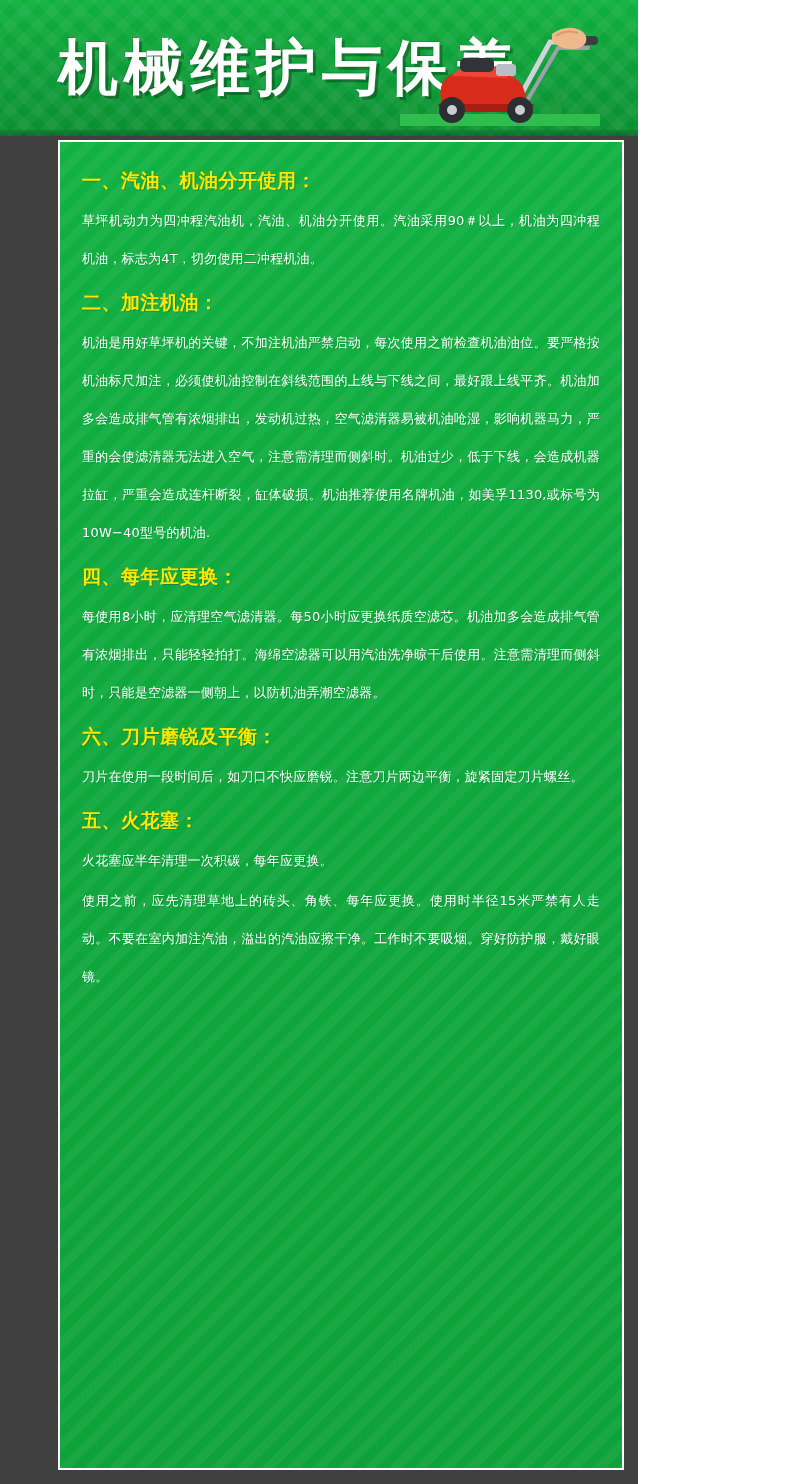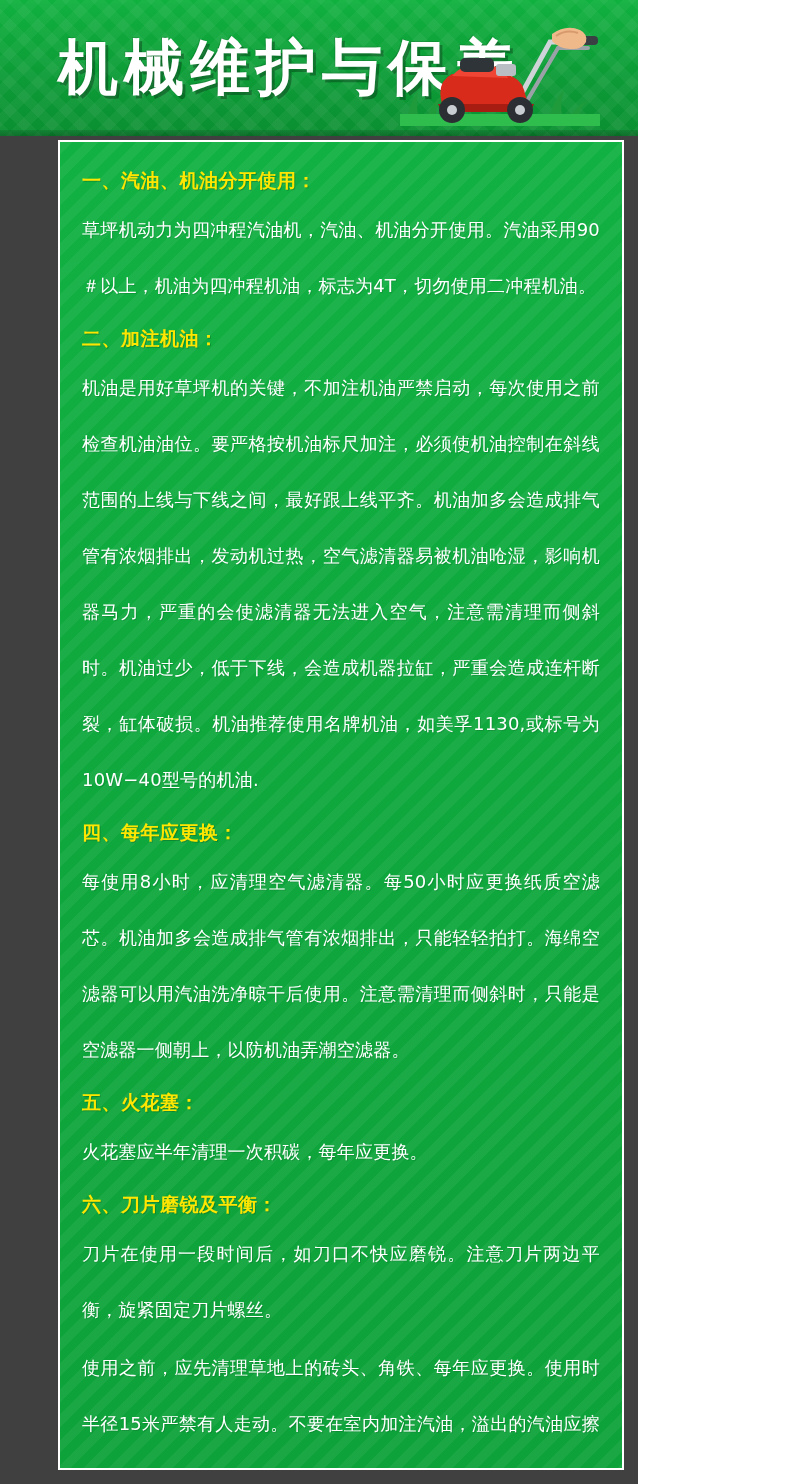--- a/index.html
+++ b/index.html
@@ -73,22 +73,22 @@
   .section-title {
     color: #ffe600;
     font-size: 19px;
     font-weight: bold;
     line-height: 44px;
     letter-spacing: 0.5px;
     text-shadow: 1px 1px 0 rgba(0,0,0,0.18);
   }
   .section-body {
     color: #ffffff;
-    font-size: 18px;
-    line-height: 56px;
+    font-size: 13px;
+    line-height: 38px;
     text-align: justify;
     letter-spacing: 0.2px;
     text-shadow: 1px 1px 0 rgba(0,0,0,0.12);
   }
 </style>
 </head>
 <body>
 
 <div class="poster">
 
@@ -137,27 +137,27 @@
       <div class="section-body">机油是用好草坪机的关键，不加注机油严禁启动，每次使用之前检查机油油位。要严格按机油标尺加注，必须使机油控制在斜线范围的上线与下线之间，最好跟上线平齐。机油加多会造成排气管有浓烟排出，发动机过热，空气滤清器易被机油呛湿，影响机器马力，严重的会使滤清器无法进入空气，注意需清理而侧斜时。机油过少，低于下线，会造成机器拉缸，严重会造成连杆断裂，缸体破损。机油推荐使用名牌机油，如美孚1130,或标号为10W−40型号的机油.</div>
     </div>
 
 
     <div class="section">
       <div class="section-title">四、每年应更换：</div>
       <div class="section-body">每使用8小时，应清理空气滤清器。每50小时应更换纸质空滤芯。机油加多会造成排气管有浓烟排出，只能轻轻拍打。海绵空滤器可以用汽油洗净晾干后使用。注意需清理而侧斜时，只能是空滤器一侧朝上，以防机油弄潮空滤器。</div>
     </div>
 
     <div class="section">
-      <div class="section-title">五、火花塞：</div>
-      <div class="section-body">火花塞应半年清理一次积碳，每年应更换。</div>
+      <div class="section-title">六、刀片磨锐及平衡：</div>
+      <div class="section-body">刀片在使用一段时间后，如刀口不快应磨锐。注意刀片两边平衡，旋紧固定刀片螺丝。</div>
     </div>
 
     <div class="section">
-      <div class="section-title">六、刀片磨锐及平衡：</div>
-      <div class="section-body">刀片在使用一段时间后，如刀口不快应磨锐。注意刀片两边平衡，旋紧固定刀片螺丝。</div>
+      <div class="section-title">五、火花塞：</div>
+      <div class="section-body">火花塞应半年清理一次积碳，每年应更换。</div>
     </div>
 
     <div class="section">
       <div class="section-body">使用之前，应先清理草地上的砖头、角铁、每年应更换。使用时半径15米严禁有人走动。不要在室内加注汽油，溢出的汽油应擦干净。工作时不要吸烟。穿好防护服，戴好眼镜。</div>
     </div>
 
   </div>
 </div>
 
 </body></html>

